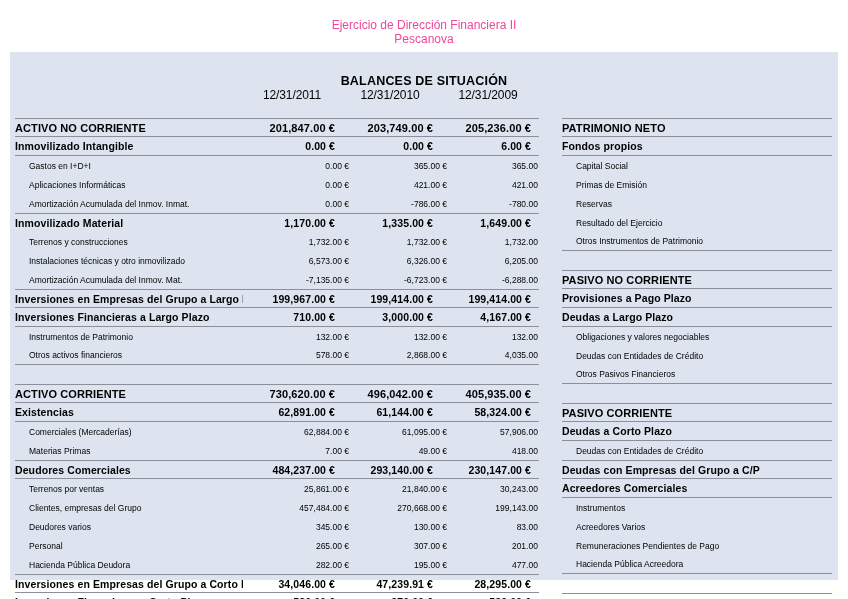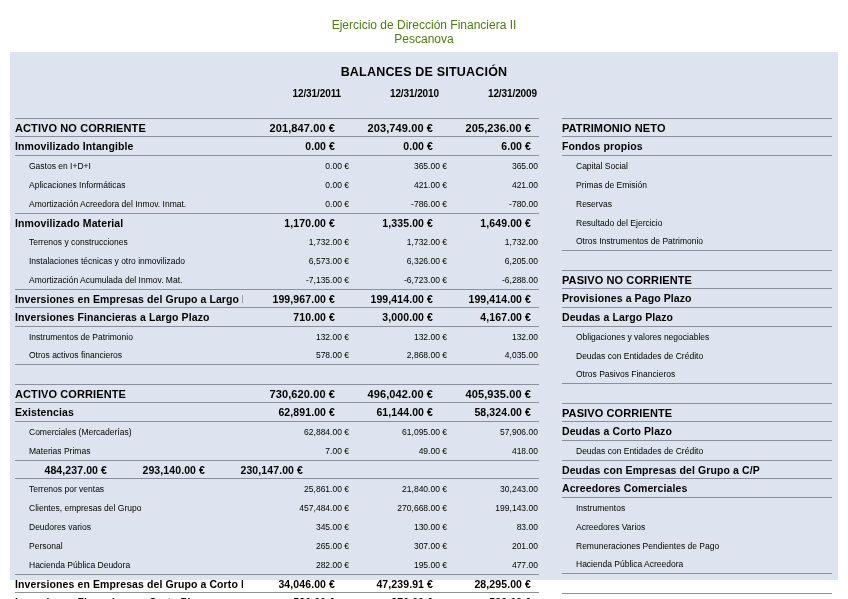--- a/index.html
+++ b/index.html
@@ -13,64 +13,64 @@
     font-family: "Liberation Sans", sans-serif;
     color: #000000;
     overflow: hidden;
   }
 
   
   .doc-title {
     text-align: center;
     font-size: 12px;
     line-height: 14px;
-    color: #4d7c0f;
+    color: #ec4899;
     padding-top: 18px;
   }
   .doc-title .line2 { display: block; }
 
   
   .panel {
     position: absolute;
     left: 10px;
     top: 52px;
     width: 828px;
     height: 528px;
     background: #dde4ef;
     box-sizing: border-box;
   }
 
   .panel-title {
     text-align: center;
     font-size: 12.5px;
     font-weight: bold;
     letter-spacing: .2px;
-    padding-top: 13px;
+    padding-top: 22px;
   }
 
   
   .date-head {
     position: absolute;
     top: 36px;
     left: 0;
     width: 100%;
     height: 20px;
   }
   .date-head .dates {
     position: absolute;
     left: 233px;
     top: 0;
     width: 296px;
     display: flex;
   }
   .date-head .dcell {
     width: 98px;
-    text-align: right;
-    font-size: 10px;
-    font-weight: bold;
+    text-align: center;
+    font-size: 12px;
+    font-weight: normal;
     letter-spacing: -.1px;
   }
 
   
   .body {
     position: absolute;
     top: 66px;
     left: 0;
     width: 100%;
   }
@@ -174,21 +174,21 @@
           <div class="val">365.00 €</div>
           <div class="val">365.00 €</div>
         </div>
         <div class="row lvl-item">
           <div class="label">Aplicaciones Informáticas</div>
           <div class="val">0.00 €</div>
           <div class="val">421.00 €</div>
           <div class="val">421.00 €</div>
         </div>
         <div class="row lvl-item">
-          <div class="label">Amortización Acreedora del Inmov. Inmat.</div>
+          <div class="label">Amortización Acumulada del Inmov. Inmat.</div>
           <div class="val">0.00 €</div>
           <div class="val">-786.00 €</div>
           <div class="val">-780.00 €</div>
         </div>
         <div class="row lvl-sub rule-top">
           <div class="label">Inmovilizado Material</div>
           <div class="val">1,170.00 €</div>
           <div class="val">1,335.00 €</div>
           <div class="val">1,649.00 €</div>
         </div>
@@ -258,20 +258,21 @@
           <div class="val">61,095.00 €</div>
           <div class="val">57,906.00 €</div>
         </div>
         <div class="row lvl-item">
           <div class="label">Materias Primas</div>
           <div class="val">7.00 €</div>
           <div class="val">49.00 €</div>
           <div class="val">418.00 €</div>
         </div>
         <div class="row lvl-sub rule-top rule-bottom">
+          <div class="label">Deudores Comerciales</div>
           <div class="val">484,237.00 €</div>
           <div class="val">293,140.00 €</div>
           <div class="val">230,147.00 €</div>
         </div>
         <div class="row lvl-item">
           <div class="label">Terrenos por ventas</div>
           <div class="val">25,861.00 €</div>
           <div class="val">21,840.00 €</div>
           <div class="val">30,243.00 €</div>
         </div>

